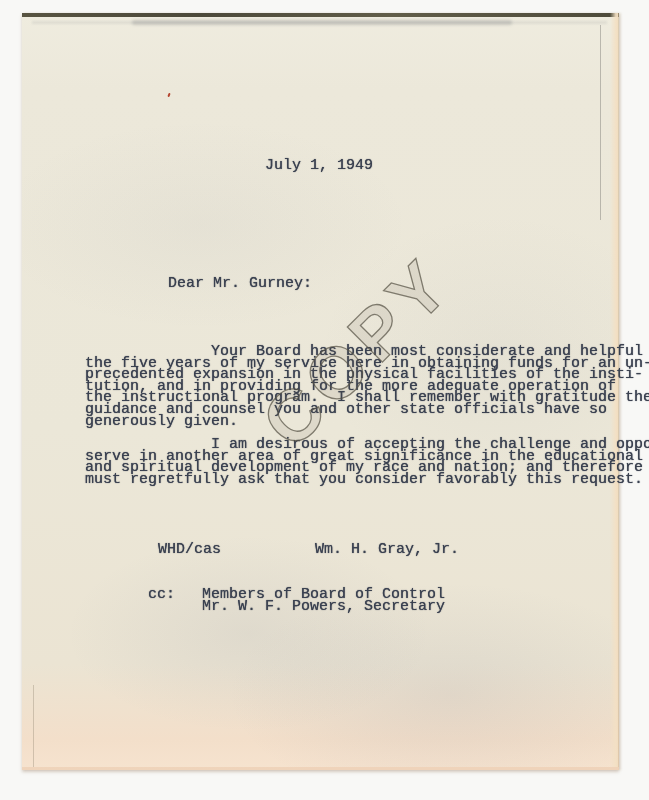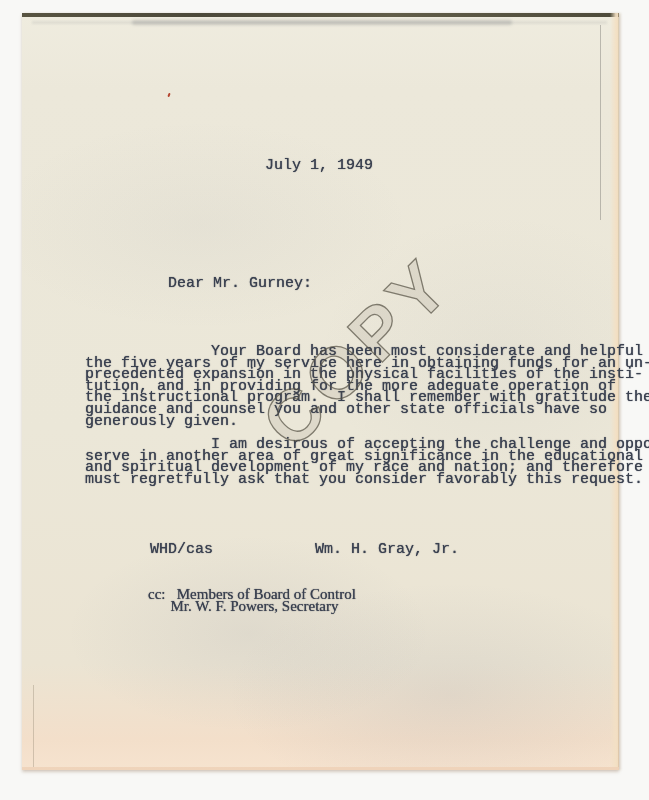--- a/index.html
+++ b/index.html
@@ -81,23 +81,23 @@
     white-space:pre;
     z-index:4;
   }
   .date       { left:265px; top:160px; }
   .address    { left:148px; top:233px; }
   .salutation { left:148px; top:278px;margin-left:20px; }
   .para1      { left:85px;  top:301px; }
   .para2      { left:85px;  top:346px; }
   .para3      { left:85px;  top:439px; }
   .closing    { left:308px; top:499px; }
-  .ref        { left:150px; top:544px; }
+  .ref        { left:158px; top:544px; }
   .sig        { left:315px; top:544px;text-align:center; }
-  .cc         { left:148px; top:589px;font-family:Liberation Serif, serif; }
+  .cc         { left:148px; top:589px; }
 </style>
 </head>
 <body>
 
 <div class="page">
 
   <div class="paper">
     <div class="top-edge"></div>
     <div class="top-smudge"></div>
     <div class="top-smudge2"></div>

